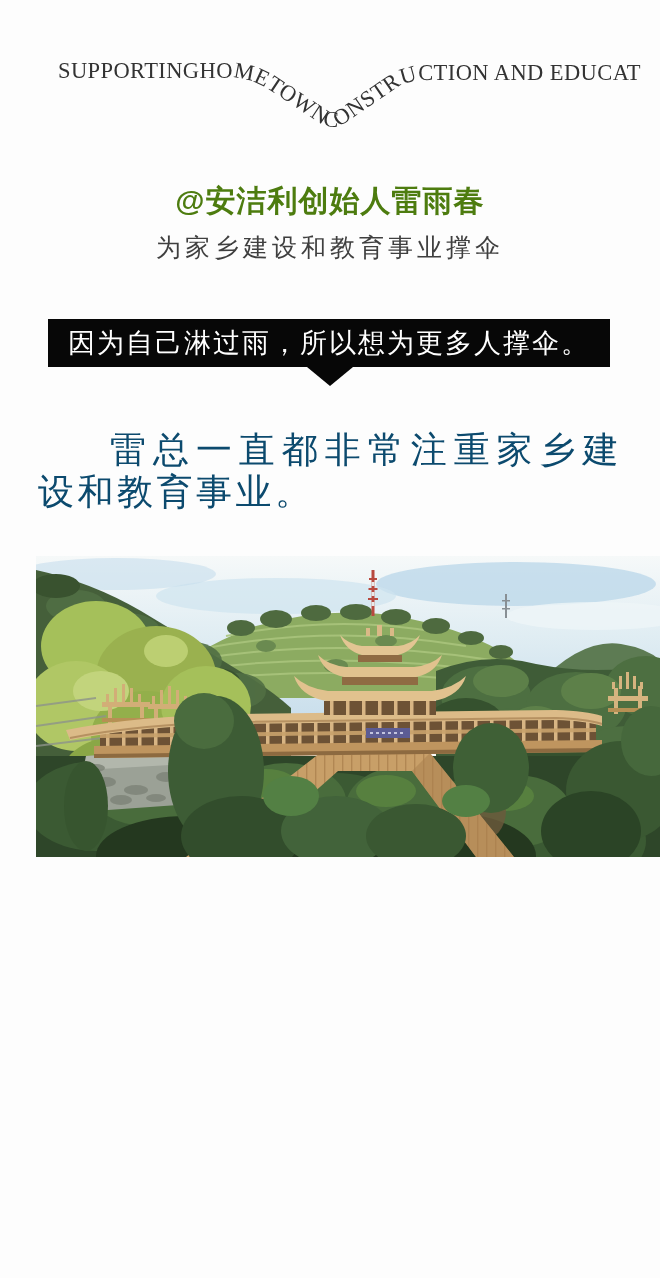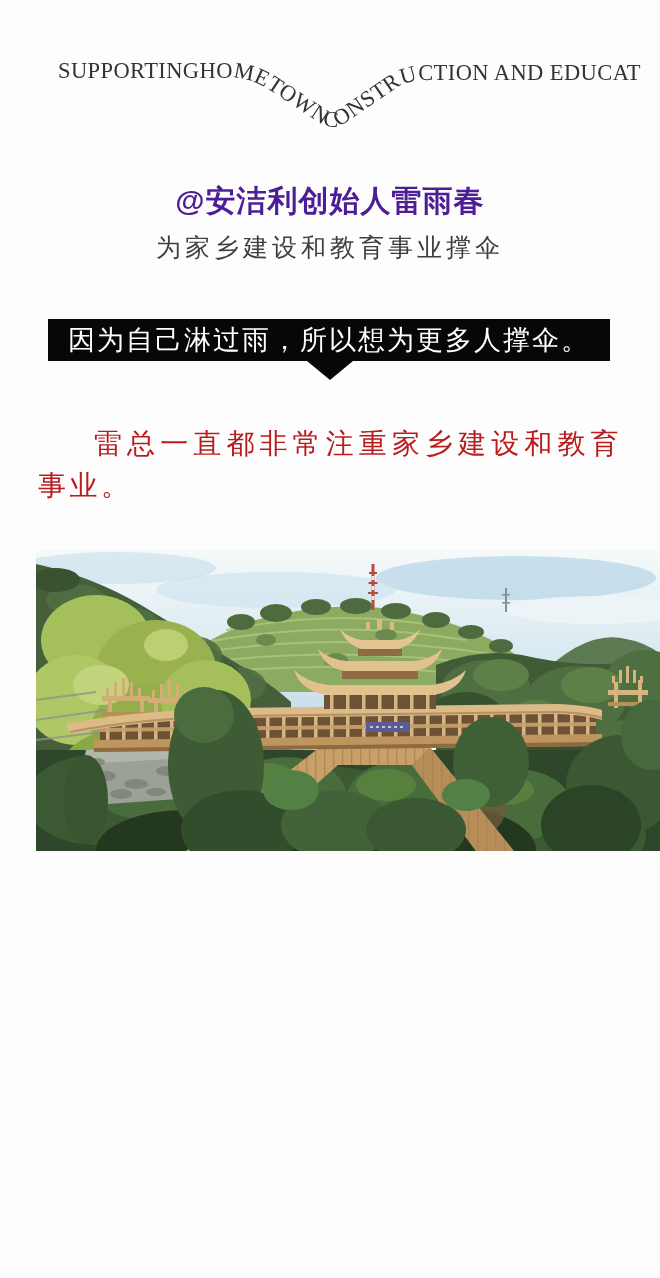--- a/index.html
+++ b/index.html
@@ -9,42 +9,42 @@
     font-family:"Liberation Sans","DejaVu Sans",sans-serif;
   }
   .arc-header{display:block;width:660px;height:140px;}
   .arc-header text{
     font-family:"Liberation Serif","DejaVu Serif",serif;
     font-size:22.5px;letter-spacing:.4px;fill:#333;
   }
   .page-title{
     margin:44px 0 0 0;height:34px;line-height:34px;
     text-align:center;font-size:30px;font-weight:700;
-    letter-spacing:1px;color:#4c1d95;
+    letter-spacing:1px;color:#4d7c0f;
   }
   .page-subtitle{
     margin:14px 0 2px 0;height:30px;line-height:30px;
     text-align:center;font-size:25px;font-weight:400;
     letter-spacing:4px;color:#3f3f3f;
   }
   .quote-banner{
-    margin:57px 50px 0 48px;height:42px;
+    margin:57px 50px 0 48px;height:48px;
     background:#070707;color:#ffffff;
     display:flex;align-items:center;justify-content:center;
     font-size:27px;font-weight:500;letter-spacing:2px;
   }
   .banner-triangle{
     width:0;height:0;margin:0 auto;
     border-left:23px solid transparent;
     border-right:23px solid transparent;
     border-top:19px solid #070707;
   }
   .article{
     margin:43px 38px 17px 38px;
-    color:#b91c1c;font-size:28px;line-height:42px;
+    color:#0c4a6e;font-size:36px;line-height:42px;
     letter-spacing:3.5px;text-align:justify;
   }
   .article p{margin:0 0 18px 0;text-indent:2em;}
   .article p:last-child{margin-bottom:0;}
   .photo-figure{margin:43px 0 0 36px;width:624px;height:301px;}
   .photo-figure svg{display:block;width:624px;height:301px;}
 </style>
 </head>
 <body>
 

